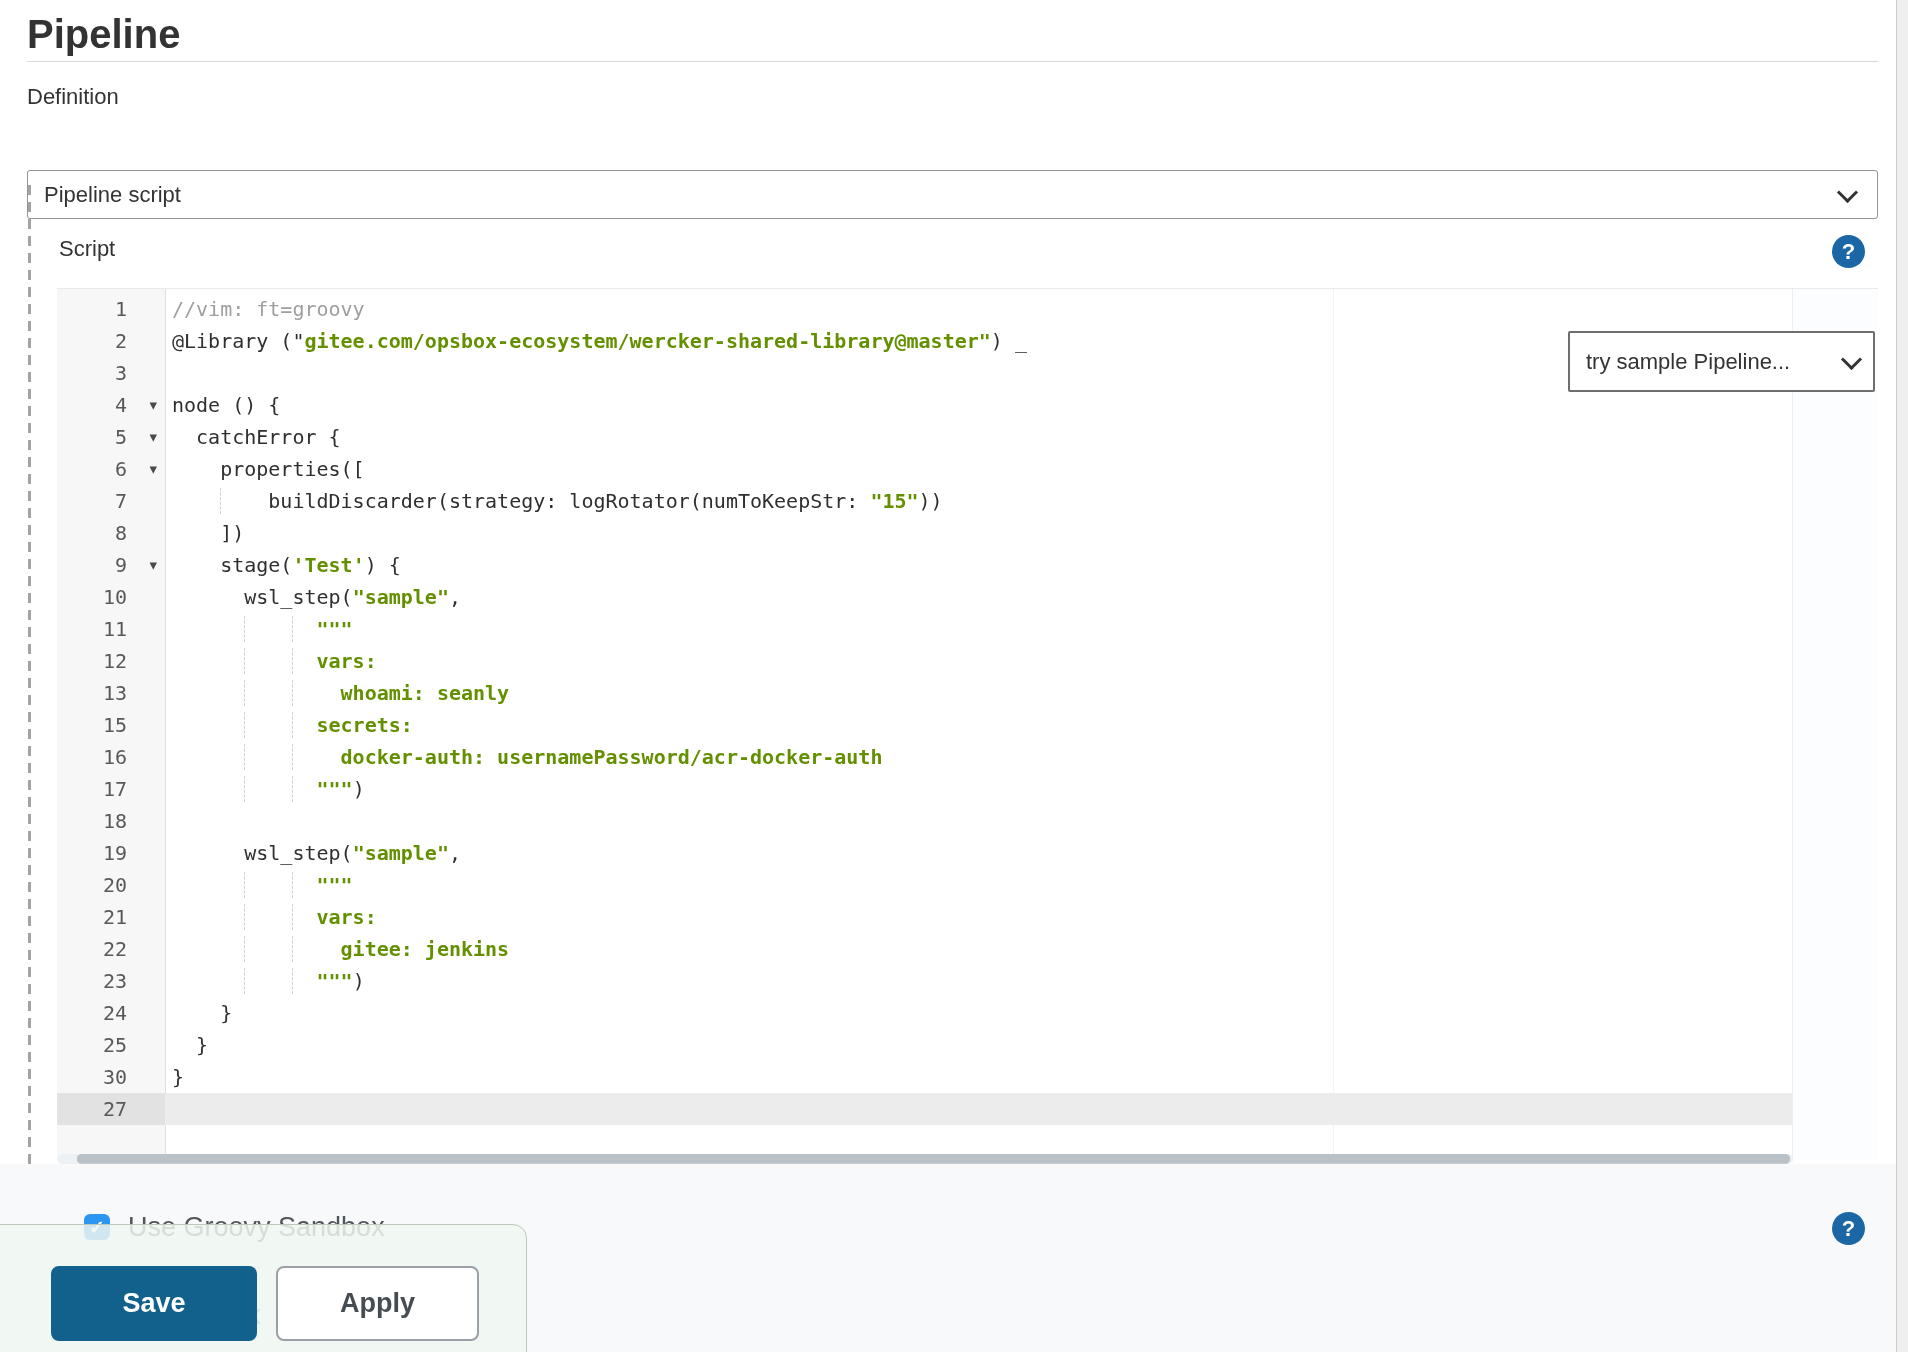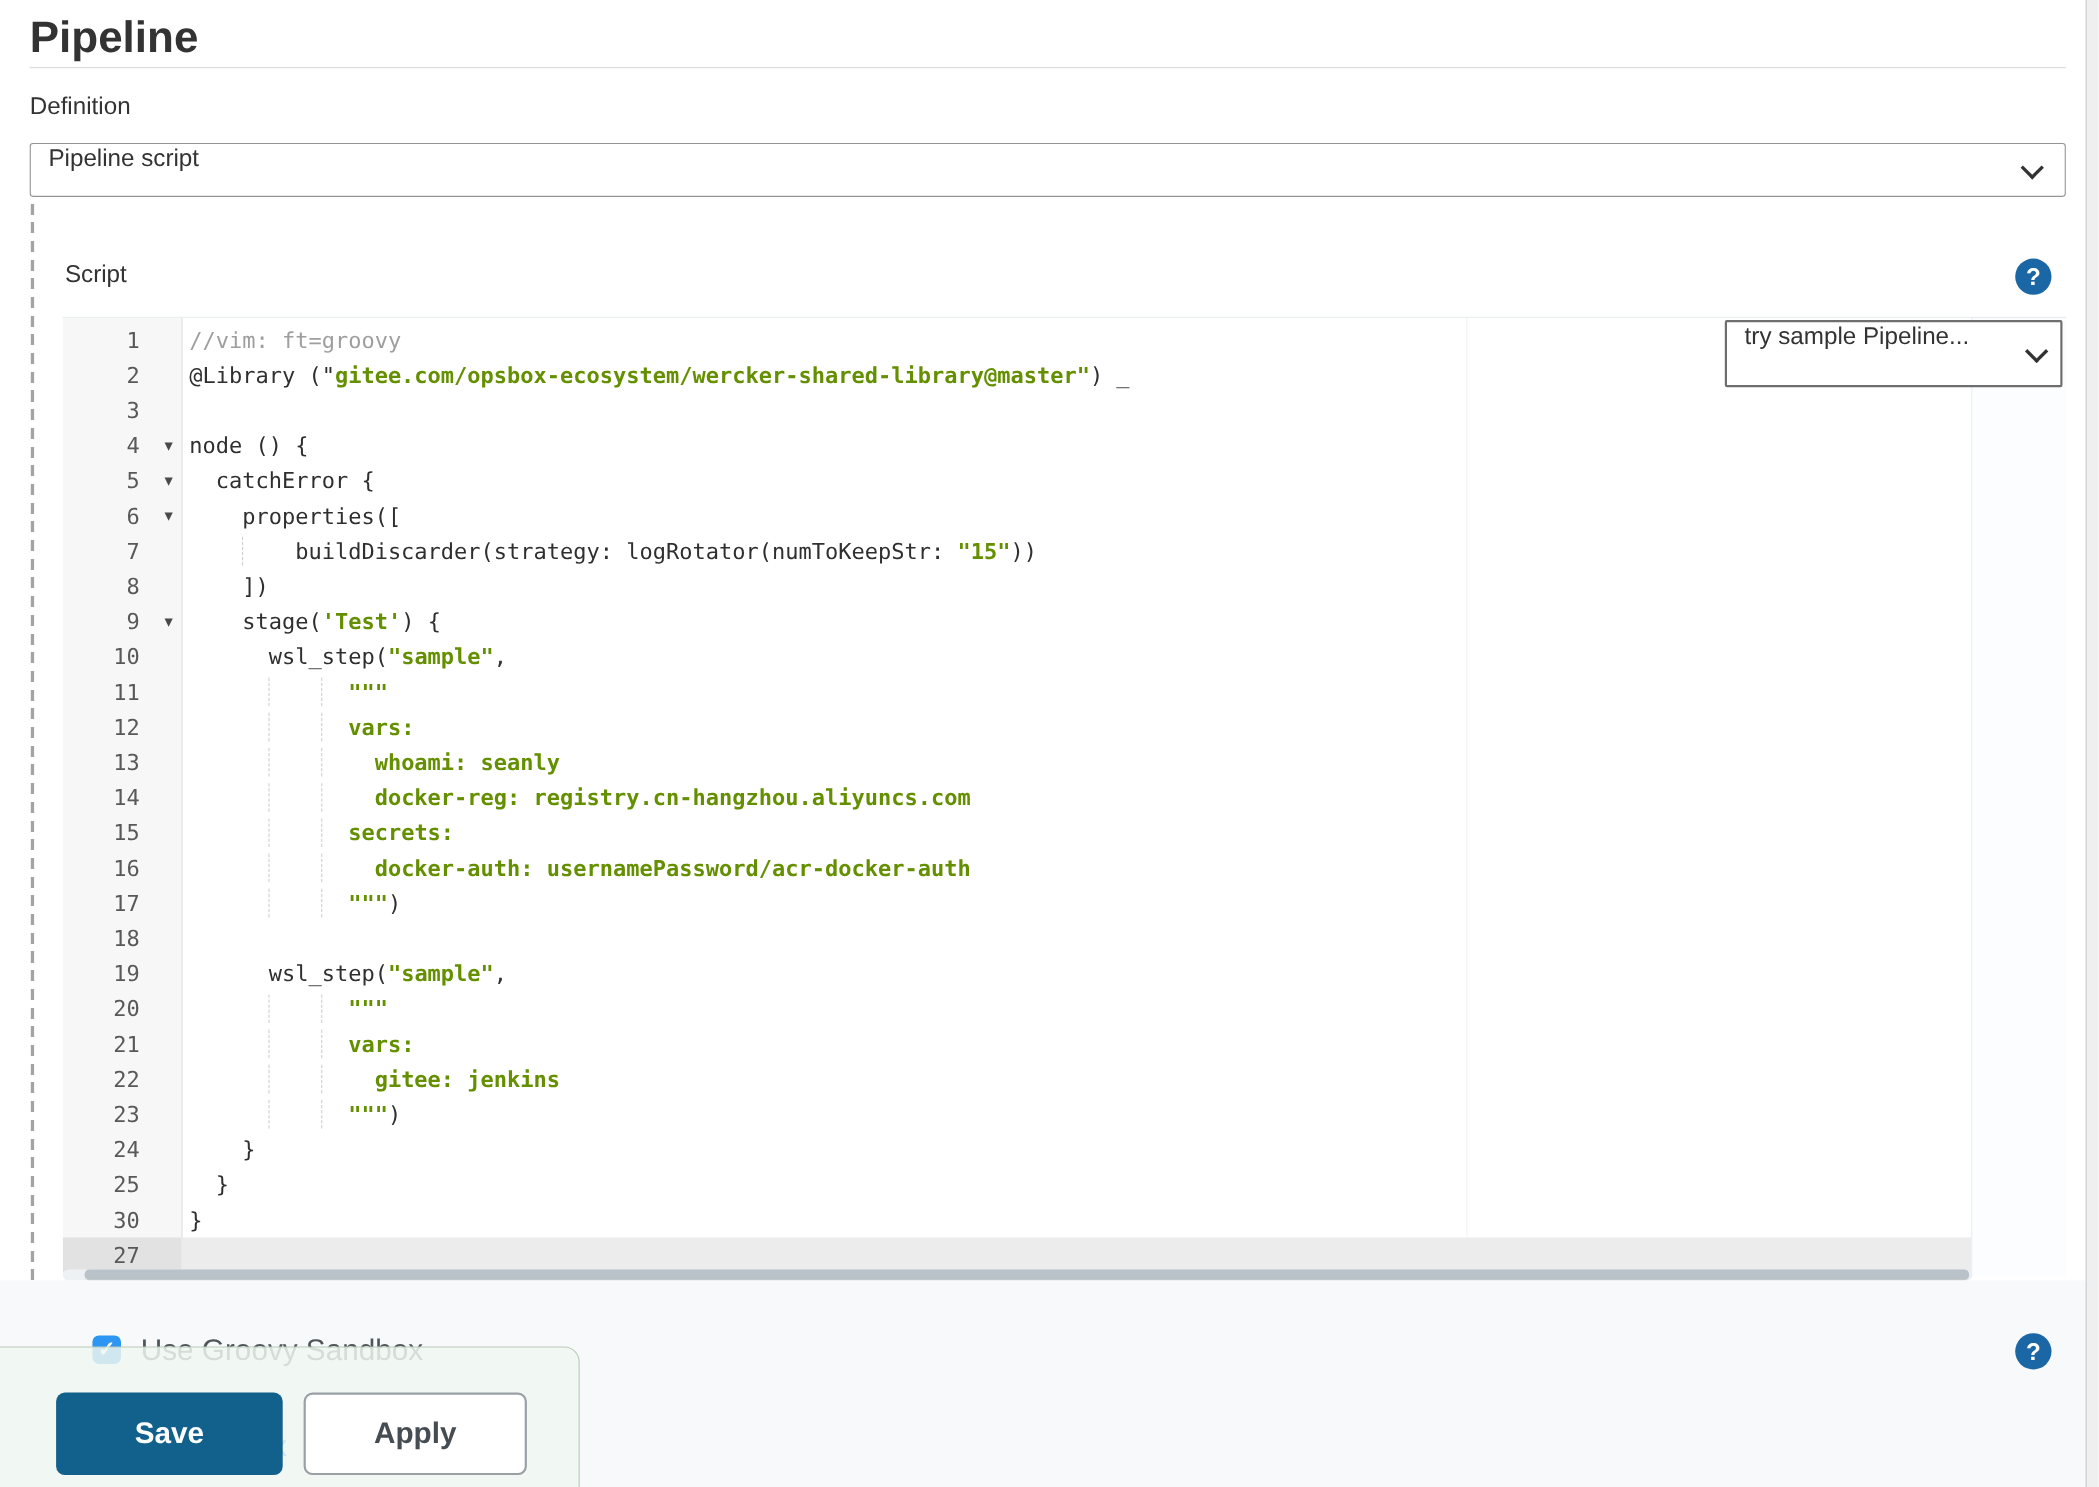--- a/index.html
+++ b/index.html
@@ -7,21 +7,21 @@
         font-family:"Liberation Sans",sans-serif;color:#333;}
 
   
   .page-title{position:absolute;left:27px;top:12px;font-size:40px;font-weight:700;color:#333;}
   .title-rule{position:absolute;left:27px;top:61px;width:1851px;height:1px;background:#d9d9d9;}
 
   .definition-label{position:absolute;left:27px;top:84px;font-size:22px;font-weight:500;color:#333;}
 
   
   .sel{position:absolute;background:#fff;border:1px solid #949494;border-radius:3px;
-       display:flex;font-size:22px;color:#333;box-sizing:border-box;}
+       display:flex;align-items:center;font-size:22px;color:#333;box-sizing:border-box;margin-top:40px;}
   .sel .sel-text{padding-left:16px;white-space:nowrap;overflow:hidden;}
   .chev{position:absolute;right:22px;top:50%;width:12px;height:12px;margin-top:-10px;
         border-right:3px solid #333;border-bottom:3px solid #333;transform:rotate(45deg);}
   .definition-select{left:27px;top:130px;width:1851px;height:49px;}
   .sample-select{right:3px;top:2px;width:307px;height:61px;border:2px solid #6e6e6e;border-radius:2px;position:absolute;}
 
   
   .dashed-line{position:absolute;left:28px;top:185px;width:3px;height:1167px;
     background:repeating-linear-gradient(to bottom,#a3a3a3 0 10px,transparent 10px 17px);}
 
@@ -153,24 +153,20 @@
           </div>
           <div class="cm-row">
             <div class="gut">12</div>
             <div class="code"><i class="guide" style="left: 79.24px;"></i><i class="guide" style="left: 127.4px;"></i><span class="tok-p">            </span><span class="tok-s">vars:</span></div>
           </div>
           <div class="cm-row">
             <div class="gut">13</div>
             <div class="code"><i class="guide" style="left: 79.24px;"></i><i class="guide" style="left: 127.4px;"></i><span class="tok-p">              </span><span class="tok-s">whoami: seanly</span></div>
           </div>
           <div class="cm-row">
-            <div class="gut">14</div>
-            <div class="code"><i class="guide" style="left: 79.24px;"></i><i class="guide" style="left: 127.4px;"></i><span class="tok-p">              </span><span class="tok-s">docker-reg: registry.cn-hangzhou.aliyuncs.com</span></div>
-          </div>
-          <div class="cm-row">
             <div class="gut">15</div>
             <div class="code"><i class="guide" style="left: 79.24px;"></i><i class="guide" style="left: 127.4px;"></i><span class="tok-p">            </span><span class="tok-s">secrets:</span></div>
           </div>
           <div class="cm-row">
             <div class="gut">16</div>
             <div class="code"><i class="guide" style="left: 79.24px;"></i><i class="guide" style="left: 127.4px;"></i><span class="tok-p">              </span><span class="tok-s">docker-auth: usernamePassword/acr-docker-auth</span></div>
           </div>
           <div class="cm-row">
             <div class="gut">17</div>
             <div class="code"><i class="guide" style="left: 79.24px;"></i><i class="guide" style="left: 127.4px;"></i><span class="tok-p">            </span><span class="tok-s">"""</span><span class="tok-p">)</span></div>

